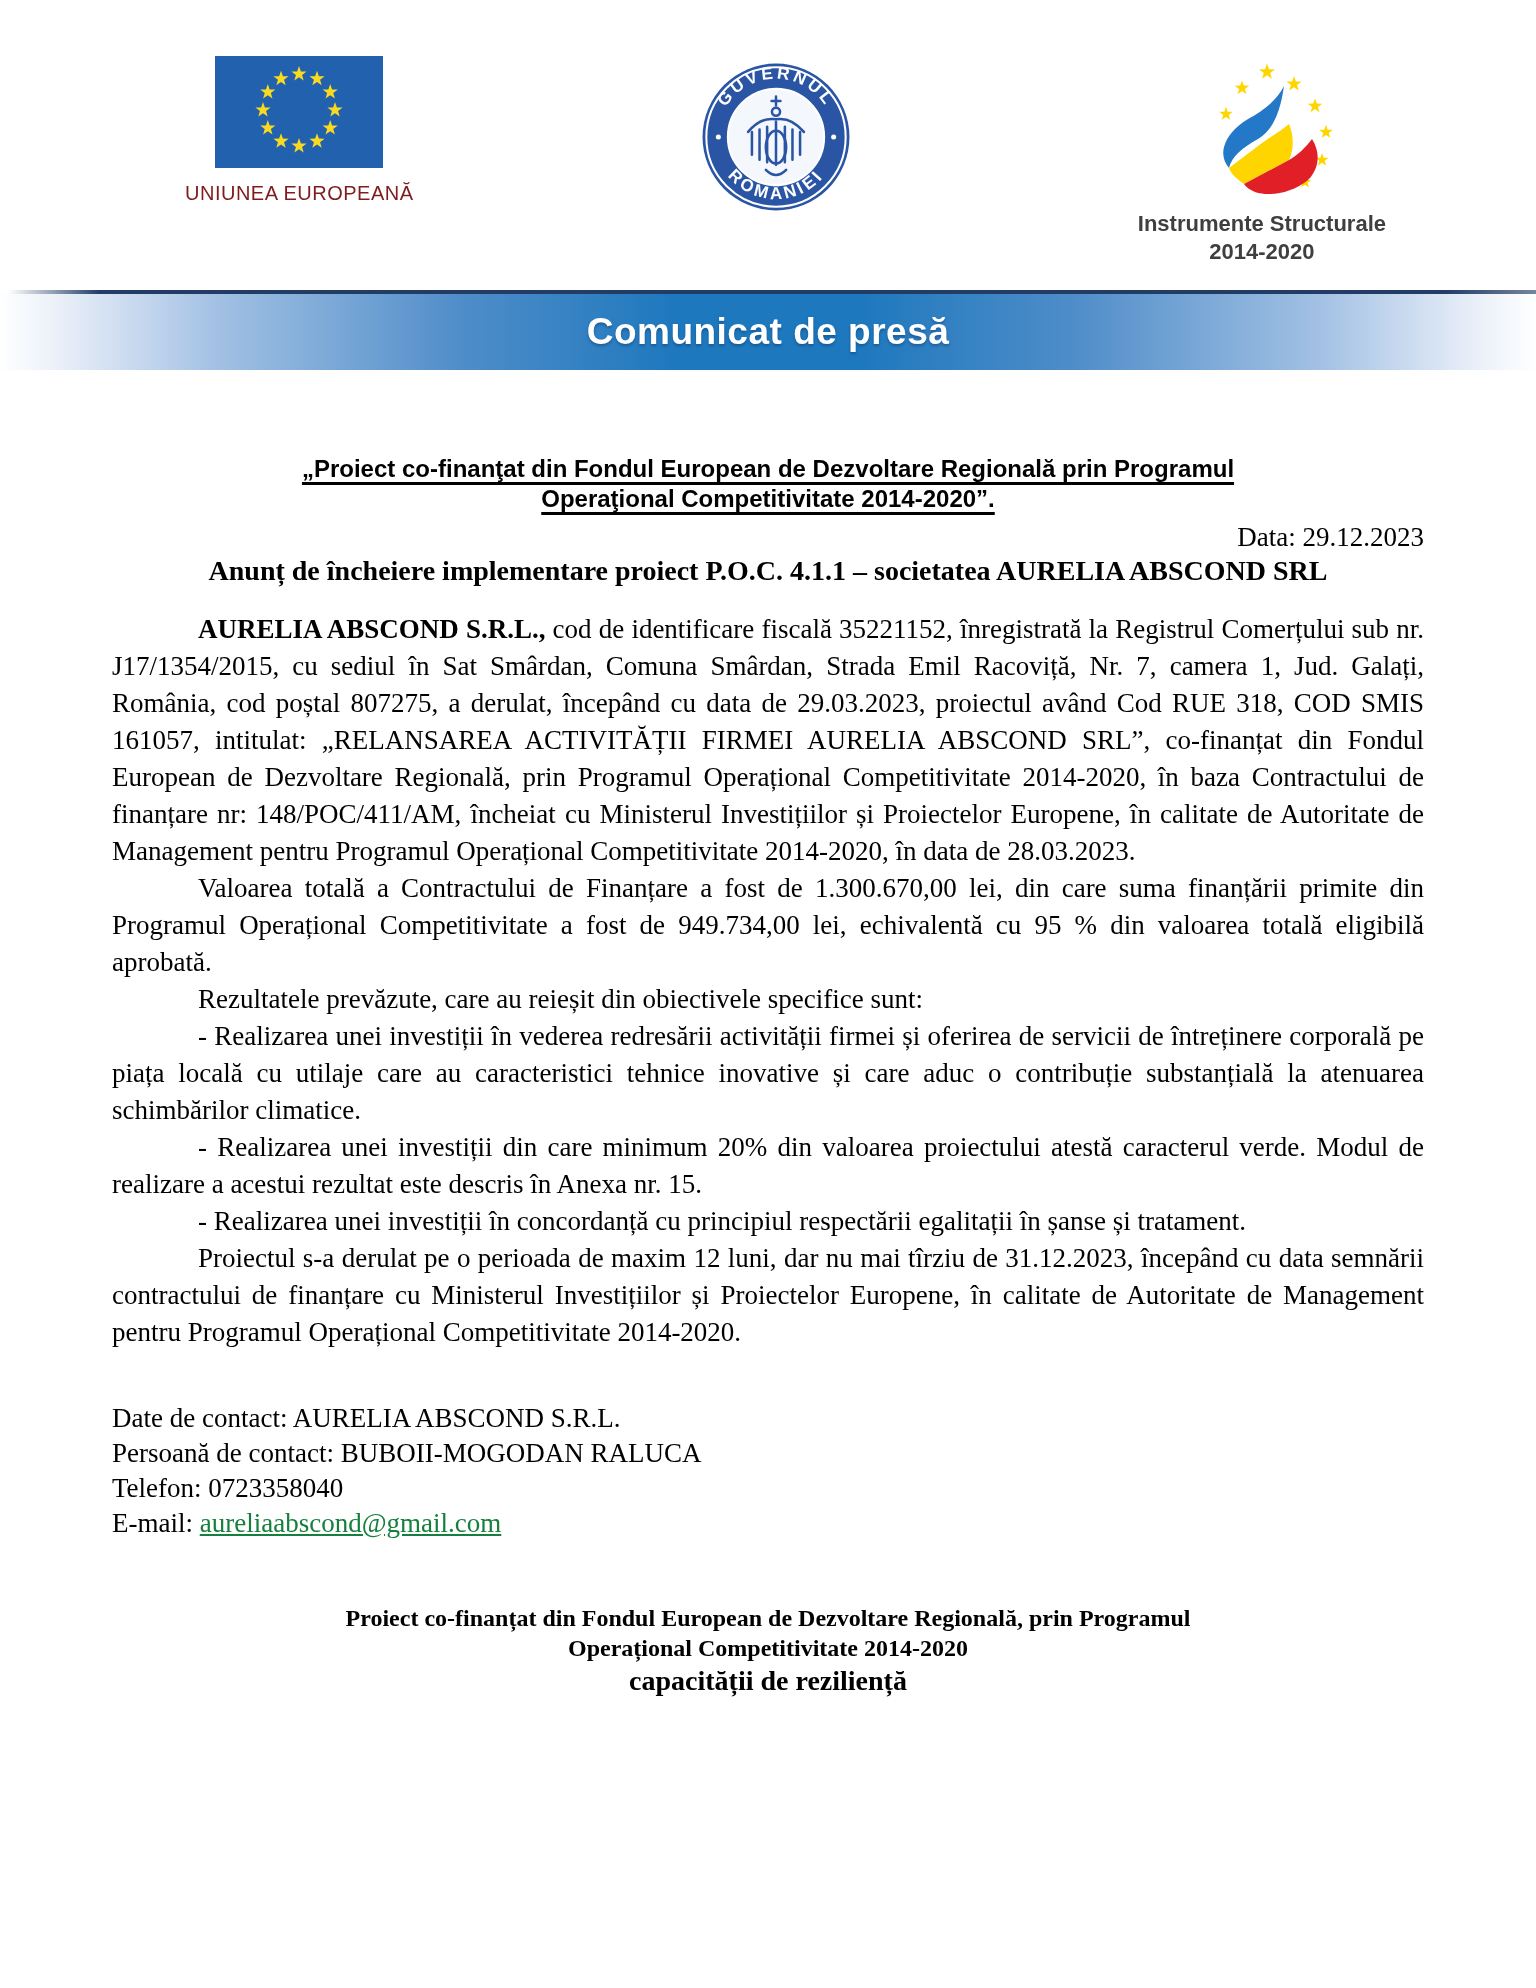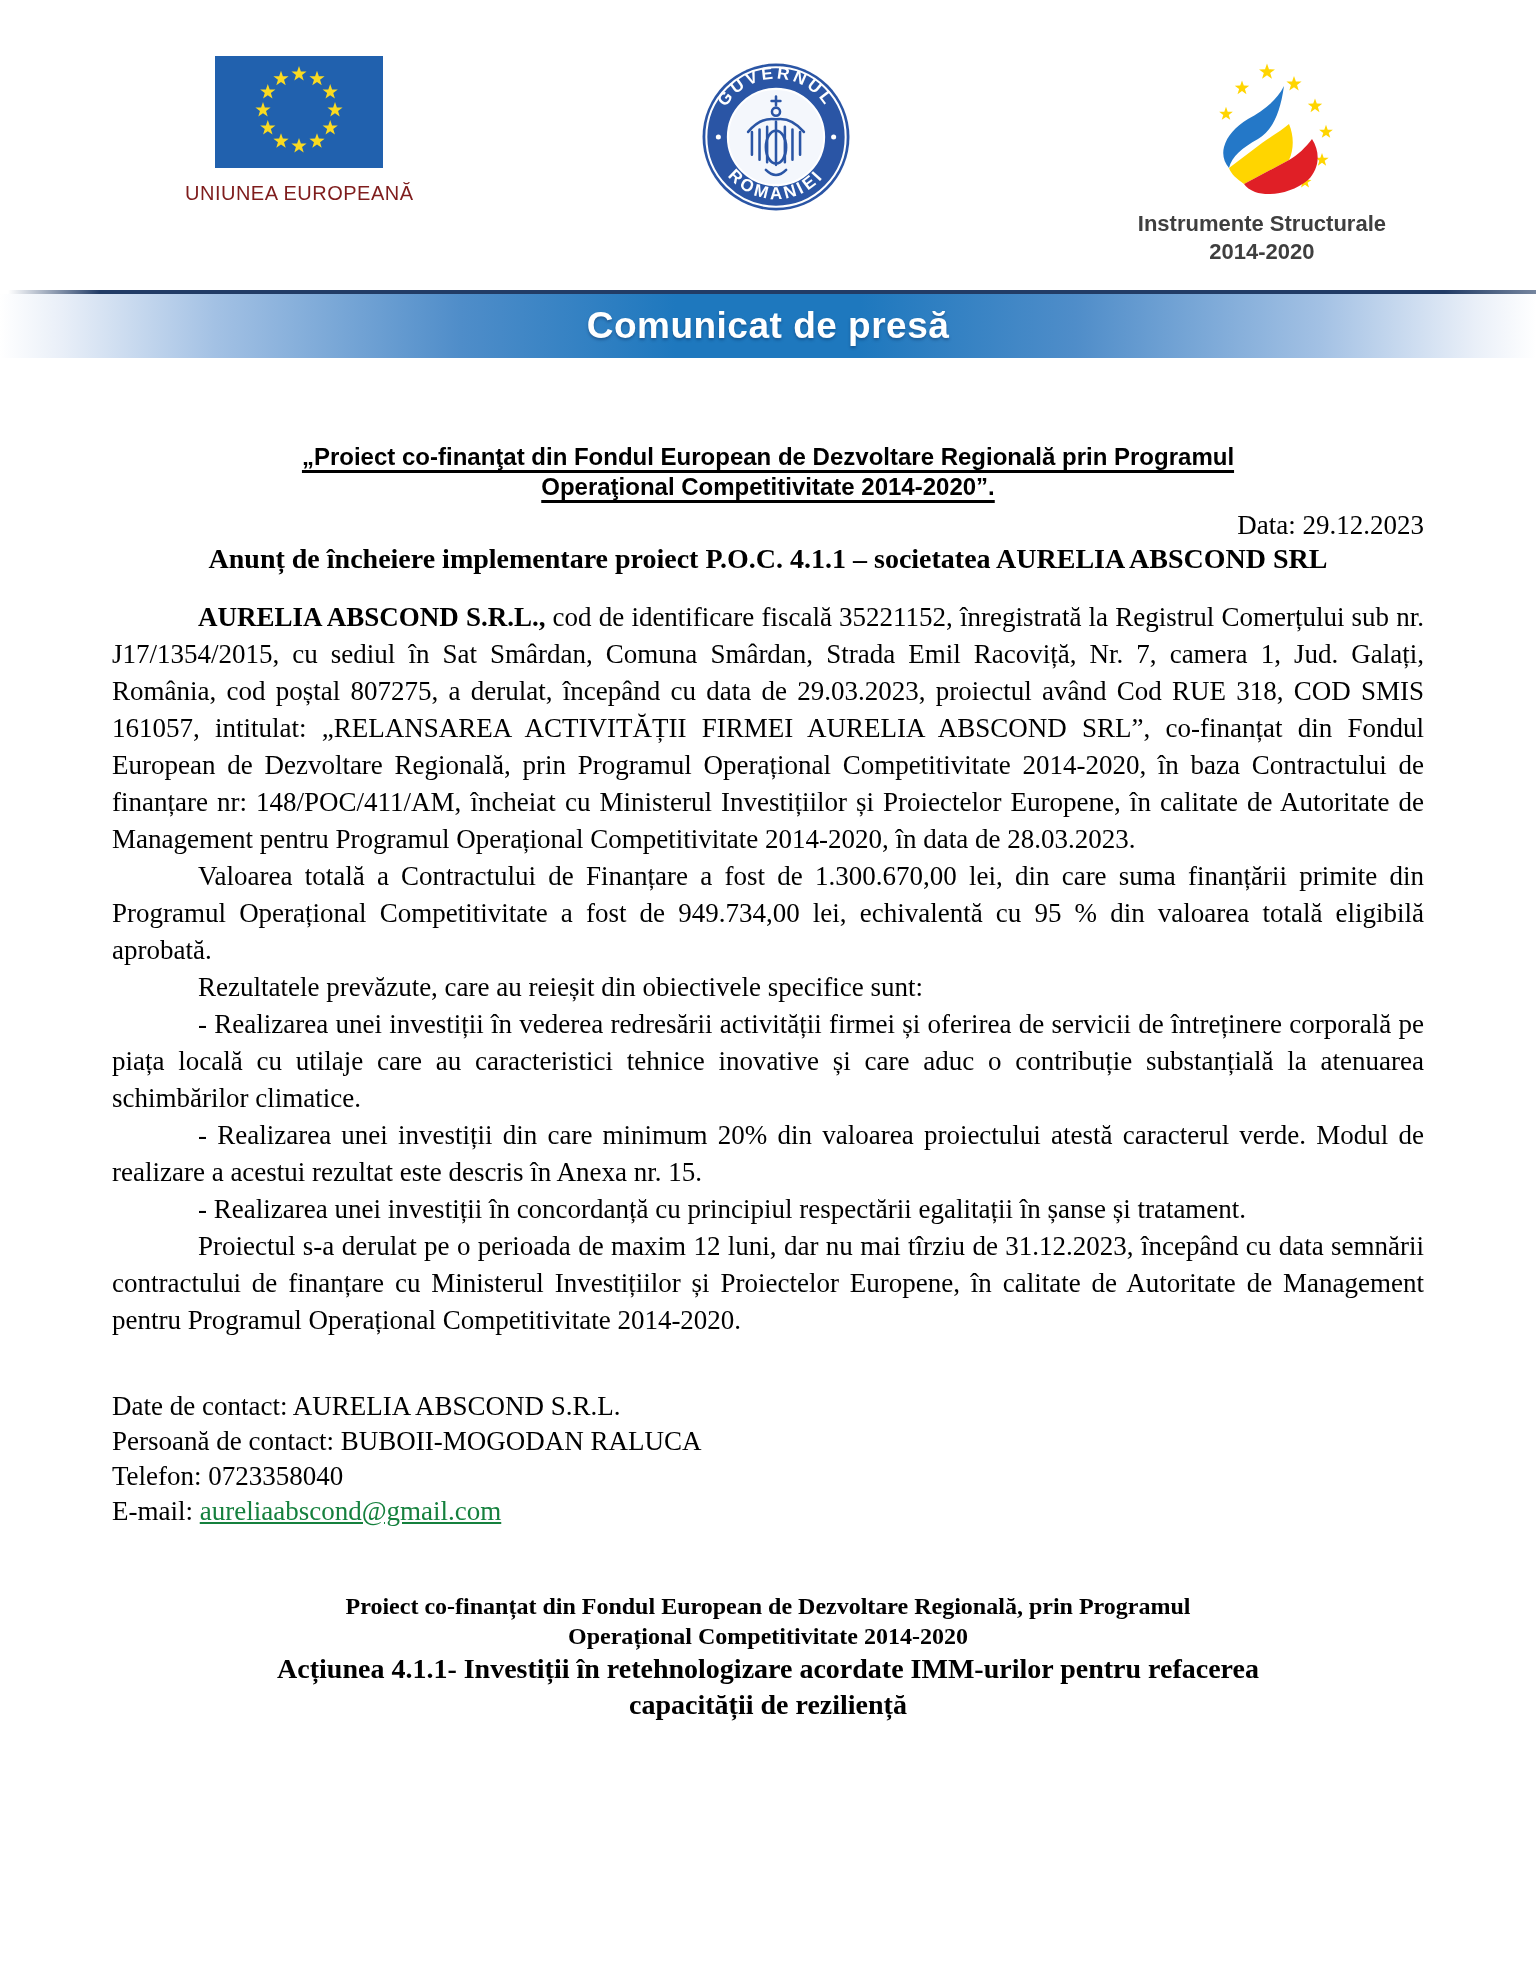--- a/index.html
+++ b/index.html
@@ -35,21 +35,21 @@
     font-size: 22px;
     font-weight: bold;
     color: #3f3f3f;
     line-height: 1.25;
   }
   .gov-logo { margin-top: 5px; }
 
   
   .banner {
     margin-top: 28px;
-    height: 64px;
+    height: 76px;
     position: relative;
     background: linear-gradient(90deg,
       #ffffff 0%, #e9eff8 4%, #a3c1e4 14%, #4f8dc9 30%,
       #1e78be 44%, #1e78be 56%, #4f8dc9 70%, #a3c1e4 86%,
       #e9eff8 96%, #ffffff 100%);
     display: flex;
     align-items: center;
     justify-content: center;
   }
   .banner::before {
@@ -232,19 +232,18 @@
     <div class="contact">
       <p>Date de contact: AURELIA ABSCOND S.R.L.</p>
       <p>Persoană de contact: BUBOII-MOGODAN RALUCA</p>
       <p>Telefon: 0723358040</p>
       <p><span>E-mail: </span><a class="email-link">aureliaabscond@gmail.com</a></p>
     </div>
 
     <div class="footer-head">
       <div class="footer-title">Proiect co-finanțat din Fondul European de Dezvoltare Regională, prin Programul</div>
       <div class="footer-title">Operațional Competitivitate 2014-2020</div>
-      <div class="footer-action">Acțiunea  4.1.1- Investiții în retehnologizare acordate IMM-urilor pentru refacerea</div>
       <div class="footer-action">capacității de reziliență</div>
     </div>
 
 
   </div>
 </div>
 
 </body></html>

